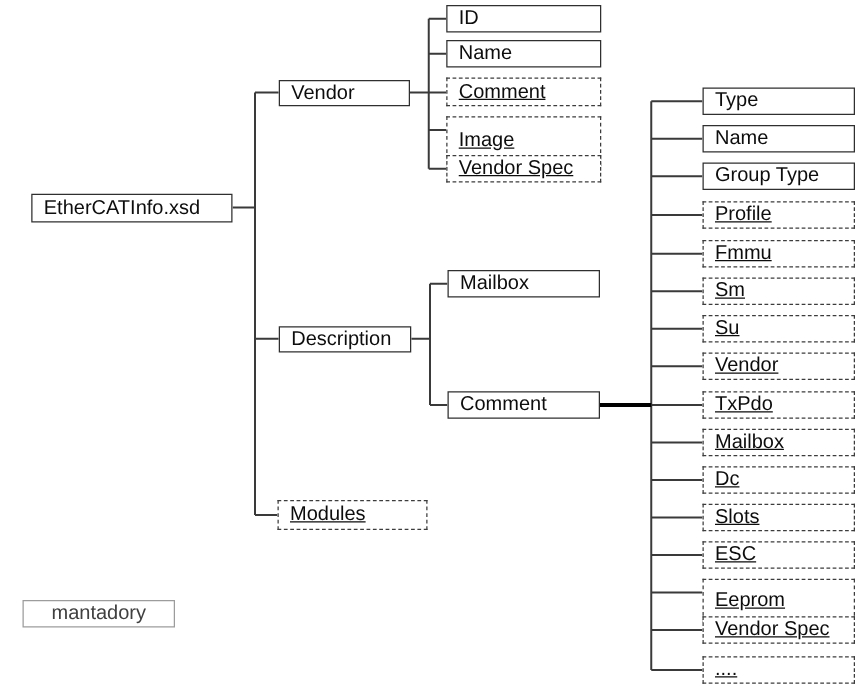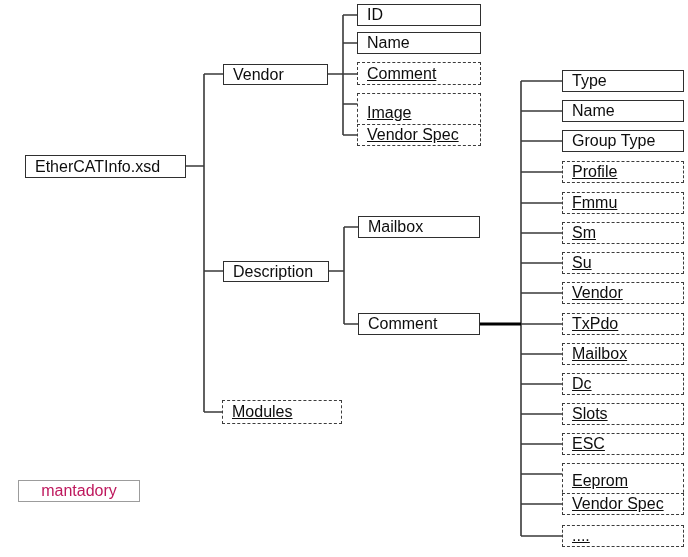--- a/index.html
+++ b/index.html
@@ -49,21 +49,21 @@
   }
   .legend-box {
     position: absolute;
     box-sizing: border-box;
     background: #ffffff;
     border: 1.6px solid #9c9c9c;
     display: flex;
     align-items: center;
     justify-content: center;
     font-size: 16px;
-    color: #be185d;
+    color: #404040;
     line-height: 1;
   }
   .legend-box.optional {
     border-style: dashed;
     border-color: #a8a8a8;
   }
 </style>
 </head>
 <body>
 

